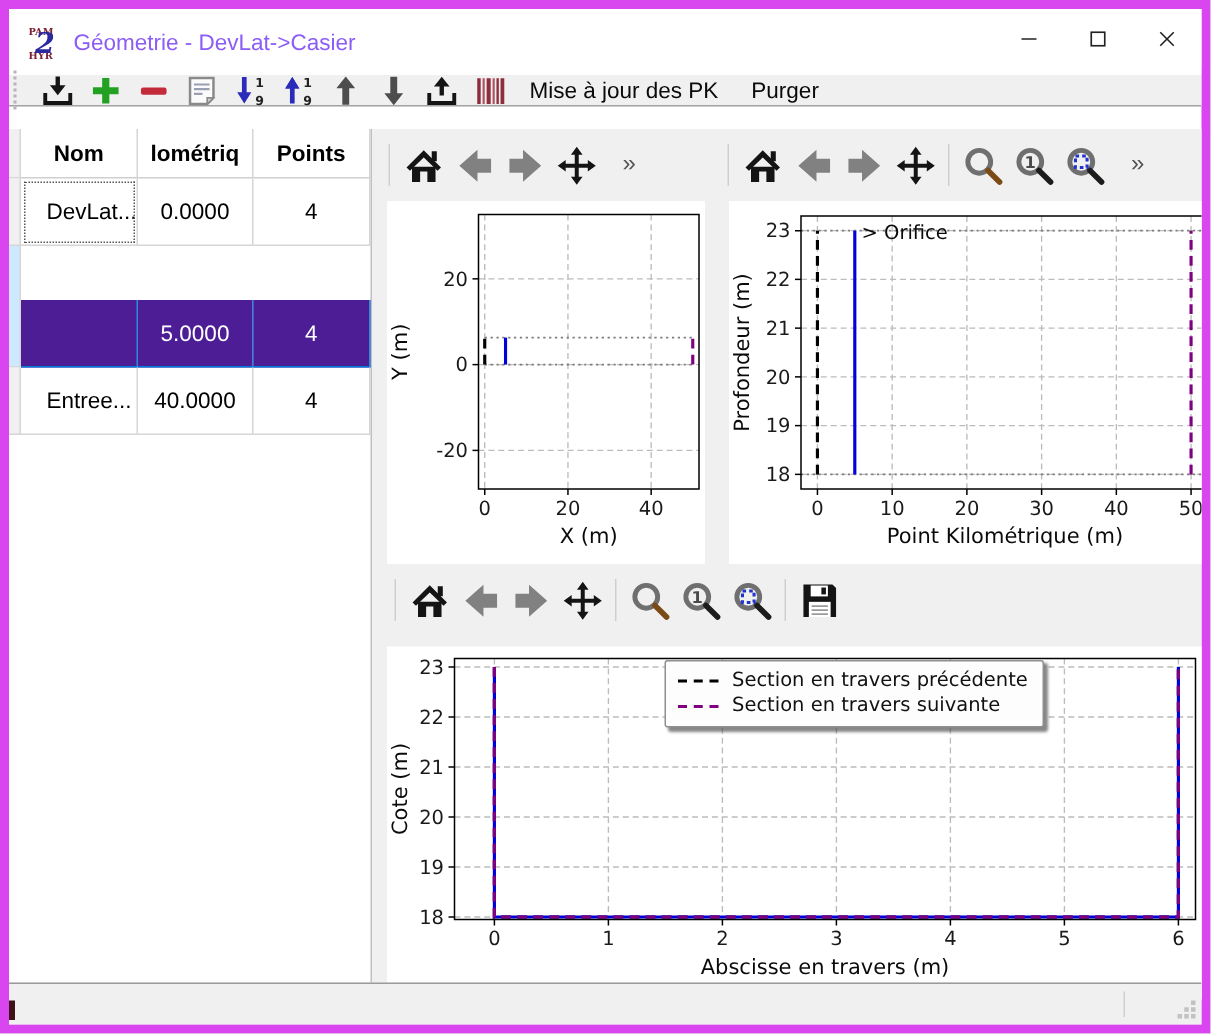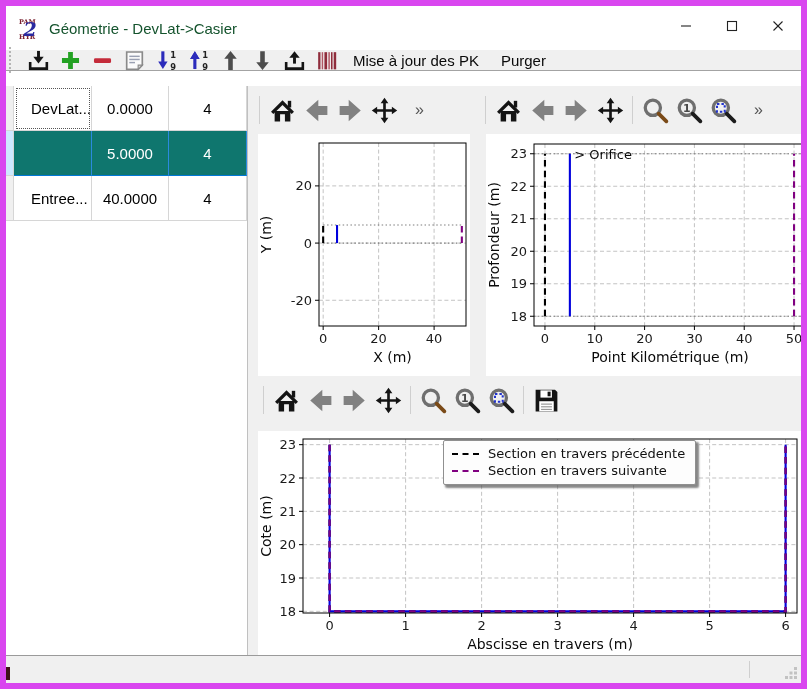--- a/index.html
+++ b/index.html
@@ -1,21 +1,21 @@
 <!DOCTYPE html>
 <html><head>
 <meta charset="utf-8">
 <style>
   html,body{margin:0;padding:0;background:#cfcfcf;font-family:"Liberation Sans",sans-serif;}
   .window{position:relative;width:807px;height:689px;background:#ffffff;border:6px solid #d946ef;box-sizing:border-box;overflow:hidden;}
 
   
   .titlebar{position:absolute;left:0;top:0;width:100%;height:44px;background:#fff;display:flex;align-items:center;}
   .appicon{width:24px;height:24px;margin-left:11px;flex:0 0 auto;}
-  .title{font-size:15px;color:#14532d;margin-left:8px;white-space:nowrap;}
+  .title{font-size:15px;color:#8b5cf6;margin-left:8px;white-space:nowrap;}
   .winbtns{position:absolute;right:0;top:0;height:40px;display:flex;}
   .wbtn{width:46px;height:40px;display:flex;align-items:center;justify-content:center;background:#fff;border:none;padding:0;cursor:default;}
   .wbtn svg{width:12px;height:12px;}
 
   
   .toolbar{position:absolute;left:0;top:44px;width:100%;height:21px;background:#f0f0f0;border-bottom:1px solid #a3a3a3;display:flex;align-items:center;box-sizing:border-box;}
   .tb-handle{width:5px;height:26px;margin:0 6px 0 3px;border-left:2px dotted #b5b5b5;}
   .tbtn{width:30px;height:30px;border:none;background:transparent;padding:2px;margin:0 1px;display:flex;align-items:center;justify-content:center;}
   .tbtn svg{width:25px;height:25px;}
   .tactn{border:none;background:transparent;font-family:"Liberation Sans",sans-serif;font-size:15px;color:#0a0a0a;padding:0 11px;height:30px;}
@@ -24,21 +24,21 @@
   .tablepanel{position:absolute;left:0;top:80px;width:242px;height:581px;background:#fff;border-right:1px solid #c0c0c0;border-bottom:1px solid #8a8a8a;box-sizing:border-box;font-size:15px;}
   .trow{display:flex;}
   .cell{box-sizing:border-box;border-right:1px solid #d6d6d6;border-bottom:1px solid #d6d6d6;display:flex;align-items:center;overflow:hidden;}
   .rowhdr{width:8px;background:#f0f0f0;border-right:1px solid #d6d6d6;border-bottom:1px solid #d6d6d6;box-sizing:border-box;}
   .c-nom{width:78px;padding-left:17px;}
   .c-pk{width:77px;justify-content:center;}
   .c-pts{width:78px;justify-content:center;}
   .thead .cell{height:33px;font-weight:bold;justify-content:center;padding-left:0;border-bottom:1px solid #cfcfcf;}
   .tbody .cell{height:45px;}
   .focuscell{outline:1px dotted #555;outline-offset:-3px;}
-  .selrow .cell{background:#0f766e;color:#fff;border-right:1px solid #2b8adf;border-bottom:1px solid #0078d7;}
+  .selrow .cell{background:#4c1d95;color:#fff;border-right:1px solid #2b8adf;border-bottom:1px solid #0078d7;margin-top:36px;}
   .selrow .rowhdr{background:#cde8ff;}
 
   
   .plots{position:absolute;left:242px;top:80px;width:565px;height:581px;background:#f0f0f0;}
   .nav{position:absolute;height:40px;display:flex;align-items:center;}
   .navA{left:6px;top:4px;}
   .navB{left:232px;top:4px;}
   .navC{left:10px;top:294px;}
   .nbtn{width:34px;height:34px;border:none;background:transparent;padding:2px;display:flex;align-items:center;justify-content:center;}
   .nbtn svg{width:29px;height:29px;}
@@ -239,20 +239,26 @@
     <button class="tbtn">
         <svg>
           <use href="#i-barcode"></use>
         </svg>
       </button>
     <button class="tactn">Mise à jour des PK</button>
     <button class="tactn">Purger</button>
   </div>
 
   <div class="tablepanel">
+    <div class="trow thead">
+      <div class="rowhdr"></div>
+      <div class="cell c-nom">Nom</div>
+      <div class="cell c-pk">lométriq</div>
+      <div class="cell c-pts">Points</div>
+    </div>
     <div class="tbody">
       <div class="trow">
         <div class="rowhdr"></div>
         <div class="cell c-nom focuscell">DevLat...</div>
         <div class="cell c-pk">0.0000</div>
         <div class="cell c-pts">4</div>
       </div>
       <div class="trow selrow">
         <div class="rowhdr"></div>
         <div class="cell c-nom"></div>

